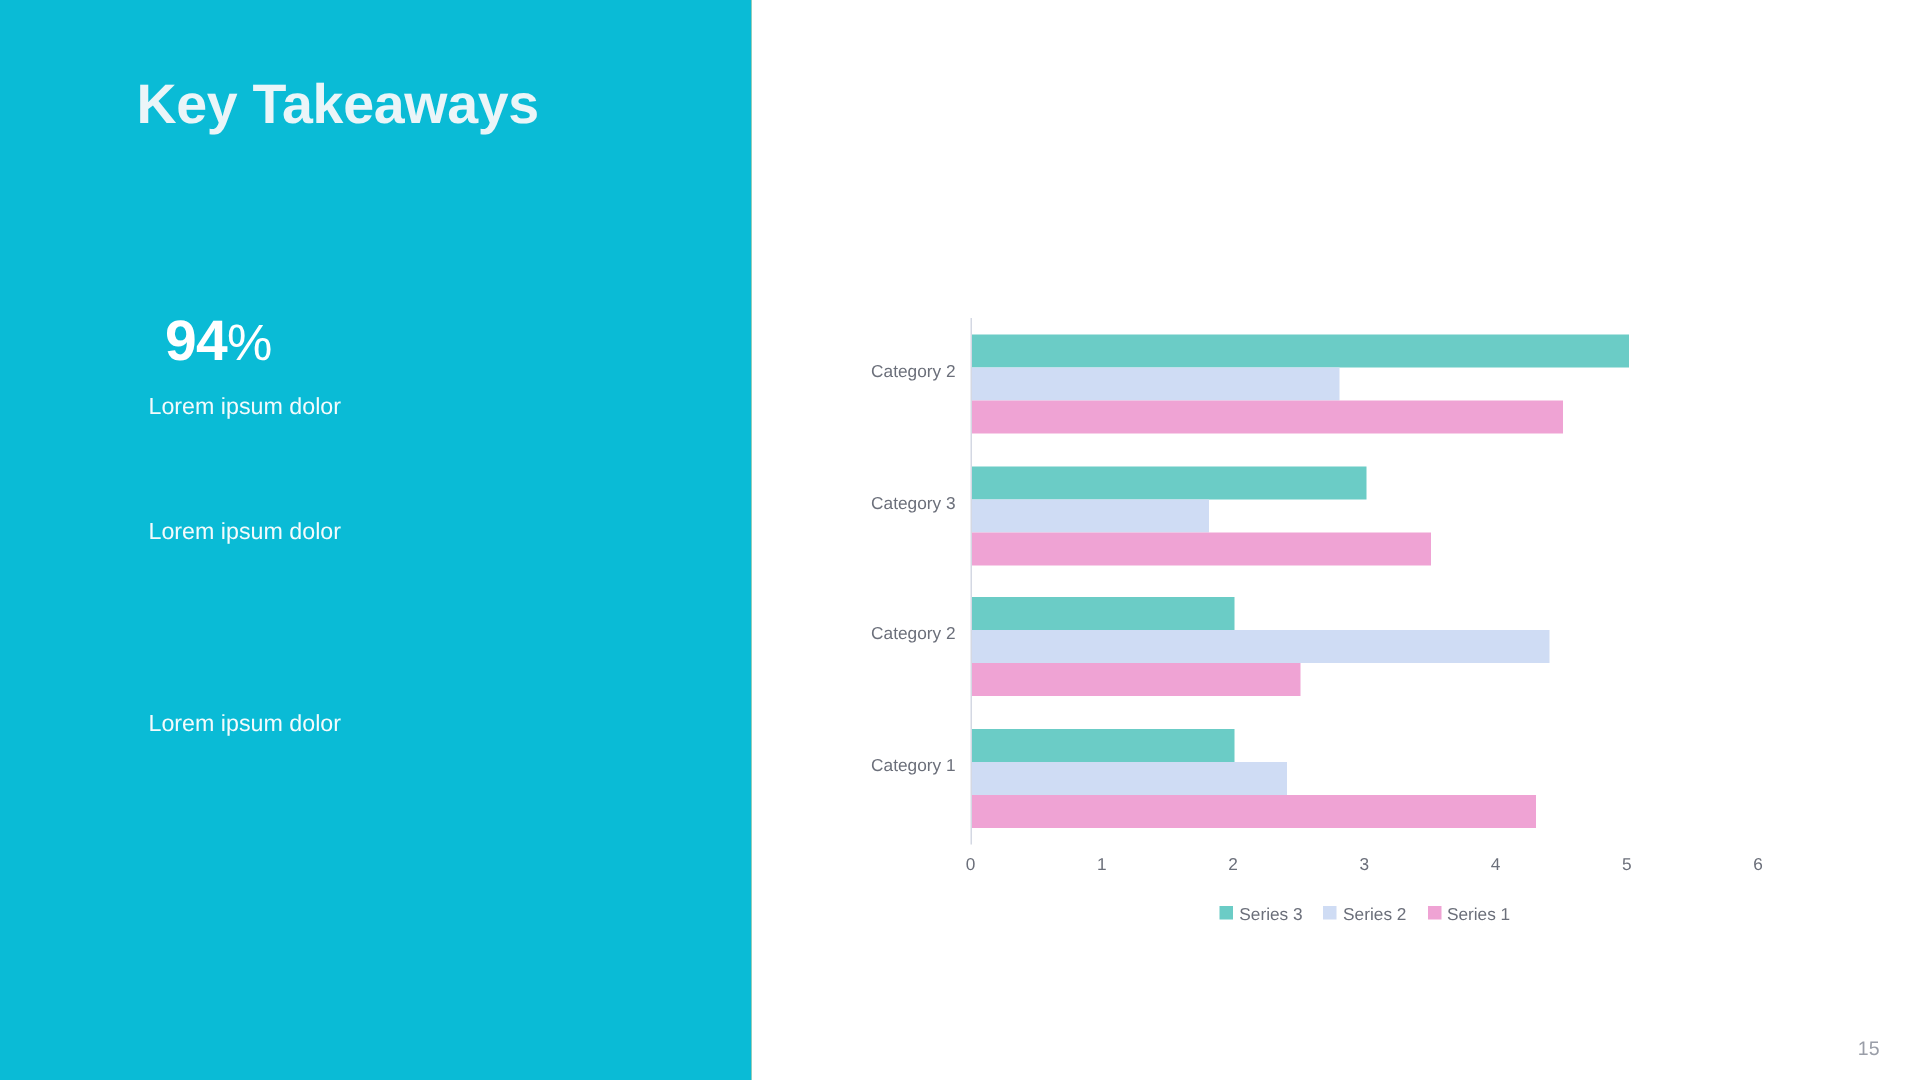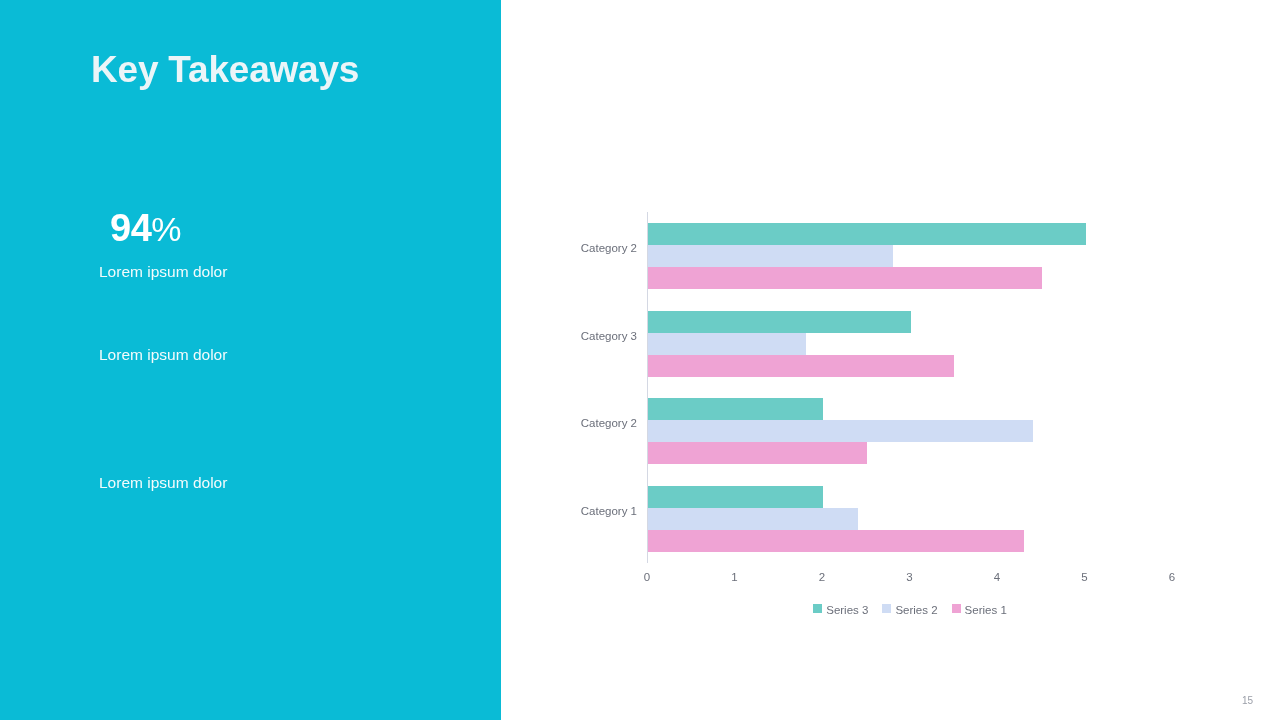--- a/index.html
+++ b/index.html
@@ -151,21 +151,21 @@
   }
   .legend-text {
     font-size: 11.5px;
     color: #6b6f7a;
     white-space: nowrap;
   }
 
   #page-number {
     position: absolute;
     right: 27px; bottom: 14px;
-    font-size: 10px;
+    font-size: 13px;
     color: #9a9ea8;
     margin-left: 44px;
   }
 </style>
 </head>
 <body>
 
 <div id="slide">
 
   <div id="sidebar">

